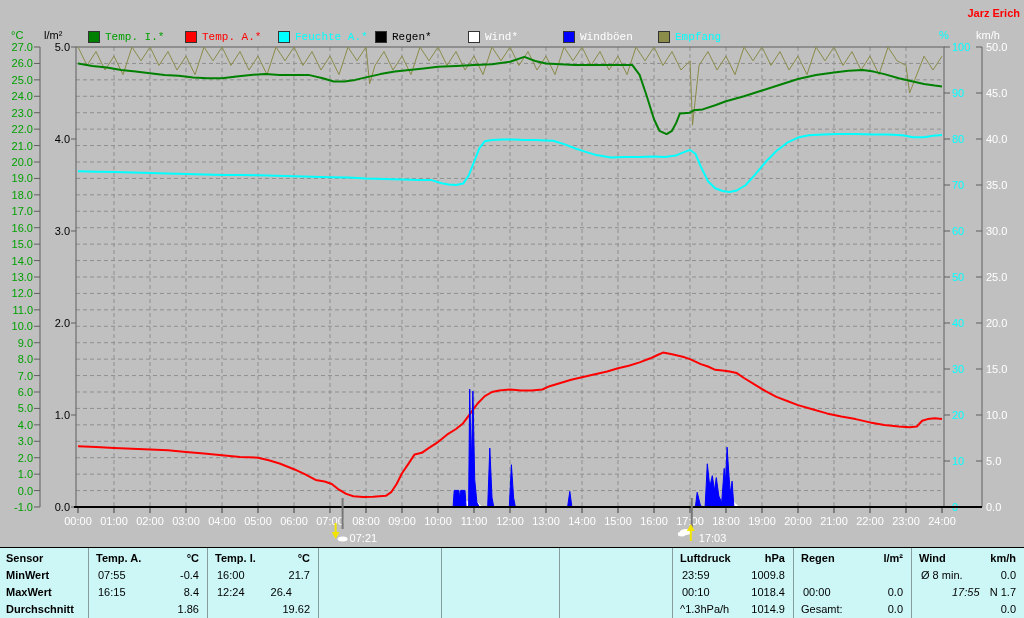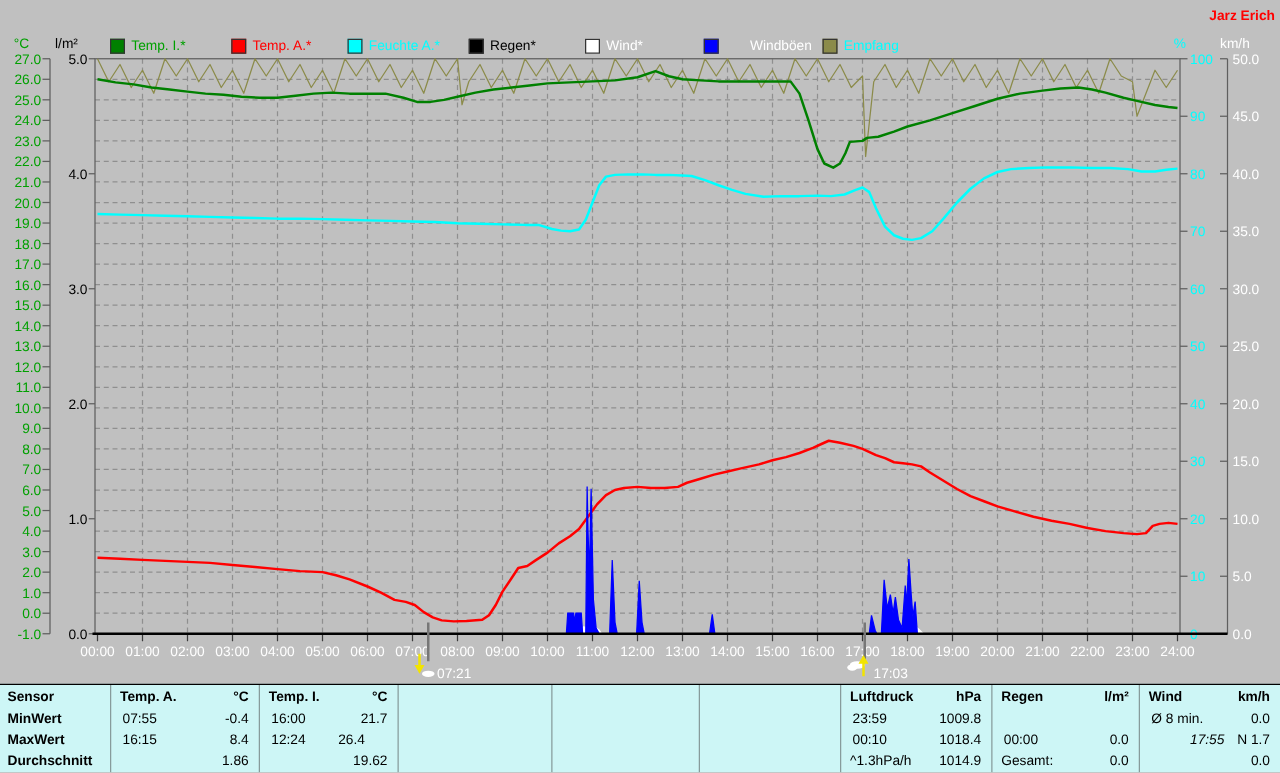--- a/index.html
+++ b/index.html
@@ -5,21 +5,21 @@
   html,body{margin:0;padding:0;background:#c0c0c0;}
   .screen{position:relative;width:1024px;height:618px;background:#c0c0c0;
           font-family:"Liberation Sans","DejaVu Sans",sans-serif;overflow:hidden;}
   .title{position:absolute;top:5px;left:0;width:100%;text-align:center;color:#ffffff;font-size:15px;}
   .owner{position:absolute;top:7px;right:4px;color:#ff0000;font-size:11px;font-weight:bold;}
   .unit{position:absolute;top:29px;font-size:11px;white-space:nowrap;}
   .unit-c{left:11px;color:#00a000;}
   .unit-lm2{left:44px;color:#000000;}
   .unit-pct{left:939px;color:#00ffff;}
   .unit-kmh{left:976px;color:#ffffff;}
-  .legend{position:absolute;top:0;left:0;width:836px;height:46px;}
+  .legend{position:absolute;top:0;left:0;width:836px;height:46px;font-family:Liberation Mono, monospace;}
   .legend-item{position:absolute;top:30px;height:13px;display:flex;align-items:center;}
   .swatch{width:10px;height:10px;border:1px solid #333333;margin-right:5px;flex:none;}
   .legend-label{font-size:11px;white-space:nowrap;}
   #chart-svg{position:absolute;top:0;left:0;}
   .summary{position:absolute;top:547px;left:0;width:1024px;height:71px;background:#cdf6f6;
            border-top:1px solid #000;box-sizing:border-box;}
   .scell{position:absolute;font-size:11px;color:#000;white-space:nowrap;line-height:14px;}
   .sbold{font-weight:bold;}
   .vline{position:absolute;top:0;width:1px;height:70px;background:#879c9c;}
 </style>
@@ -46,21 +46,21 @@
         <span class="legend-label" style="color: rgb(0, 255, 255);">Feuchte A.*</span>
       </div>
       <div class="legend-item" style="left: 375px;">
         <span class="swatch" style="background: rgb(0, 0, 0);"></span>
         <span class="legend-label" style="color: rgb(0, 0, 0);">Regen*</span>
       </div>
       <div class="legend-item" style="left: 468px;">
         <span class="swatch" style="background: rgb(255, 255, 255);"></span>
         <span class="legend-label" style="color: rgb(255, 255, 255);">Wind*</span>
       </div>
-      <div class="legend-item" style="left: 563px; gap: 20px;">
+      <div class="legend-item" style="left: 563px;">
         <span class="swatch" style="background: rgb(0, 0, 255);"></span>
         <span class="legend-label" style="color: rgb(255, 255, 255);">Windböen</span>
       </div>
       <div class="legend-item" style="left: 658px;">
         <span class="swatch" style="background: rgb(139, 139, 74);"></span>
         <span class="legend-label" style="color: rgb(0, 255, 255);">Empfang</span>
       </div>
     </div>
   <svg id="chart-svg" width="1024" height="548" viewBox="0 0 1024 548">
       <g stroke="#8f8f8f" stroke-dasharray="4,3" stroke-width="1">

